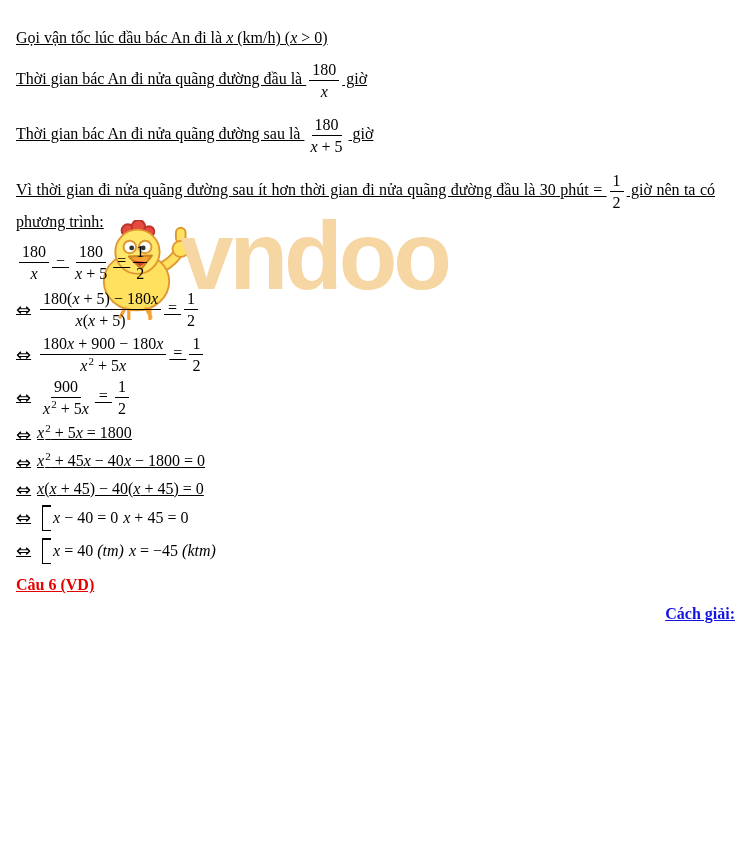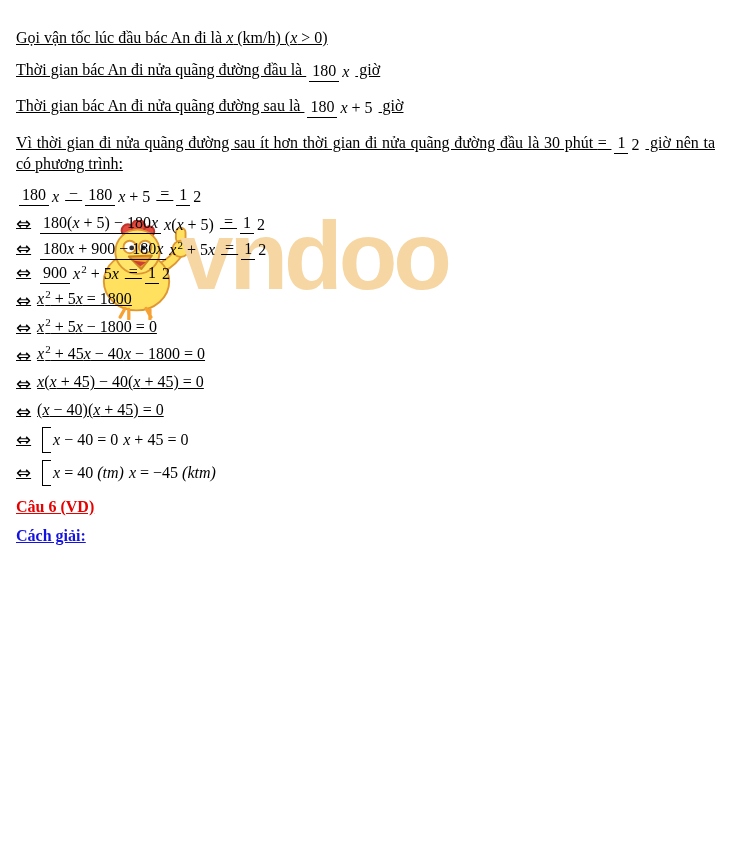--- a/index.html
+++ b/index.html
@@ -18,21 +18,21 @@
     color:var(--wm,#f6d6a2);
   }
   
   .doc{position:relative;z-index:1;padding-top:20px;}
   .ln{font-size:16px;line-height:20px;margin-left:16px;white-space:pre-wrap;text-decoration:underline;}
   .ln .txt{font-style:normal;}
   .ln .m{font-style:italic;}
   .ln .mr{font-style:normal;}
   .msup sup{font-size:11px;font-style:normal;line-height:0;vertical-align:6px;margin-left:1px;}
   .arr{font-family:"DejaVu Sans",sans-serif;font-size:18px;margin-right:6px;vertical-align:middle;}
-  .frac{display:inline-flex;flex-direction:row;align-items:center;vertical-align:middle;margin:0 3px;text-align:center;}
+  .frac{display:inline-flex;flex-direction:column;align-items:center;vertical-align:middle;margin:0 3px;text-align:center;}
   .frac .num{display:block;padding:0 3px 1px;border-bottom:1px solid #000;line-height:19px;}
   .frac .den{display:block;padding:1px 3px 0;line-height:19px;}
   .cases{display:inline-flex;flex-direction:row;gap:5px;position:relative;
          border-left:1.4px solid #000;padding:3px 0 3px 10px;margin-left:5px;vertical-align:middle;}
   .cases::before,.cases::after{content:"";position:absolute;left:0;width:8px;height:1.4px;background:#000;}
   .cases::before{top:0;}
   .cases::after{bottom:0;}
   .crow{line-height:20px;}
   .para{width:699px;white-space:normal;text-align:justify;}
   .heading-red{color:var(--red,#e60000);font-weight:bold;}
@@ -47,21 +47,21 @@
   .ln[data-name="equation-1"]{margin-top:10px;}
   .ln[data-name="equation-2"]{margin-top:6px;}
   .ln[data-name="equation-3"]{margin-top:4px;}
   .ln[data-name="equation-4"]{margin-top:2px;}
   .ln[data-name="equation-5"],.ln[data-name="equation-6"],.ln[data-name="equation-7"],
   .ln[data-name="equation-8"],.ln[data-name="equation-9"],.ln[data-name="equation-10"]{margin-top:3px;line-height:23px;}
   .ln[data-name="equation-11-cases"]{margin-top:4px;}
   .ln[data-name="equation-12-cases"]{margin-top:7px;}
   .ln[data-name="line-conclusion"]{margin-top:12px;}
   .ln[data-name="heading-question-3"]{margin-top:11px;}
-  .ln[data-name="heading-solution-method"]{margin-top:9px;}
+  .ln[data-name="heading-solution-method"]{margin-top:9px;text-align:right;}
 </style>
 </head>
 <body data-name="document-page">
 
 <div class="watermark" data-name="vndoc-watermark">
   <svg class="wm-chick" data-name="chicken-mascot-icon" width="106" height="100" viewBox="0 0 110 104" opacity="0.92">
     <g stroke="#dd9020" stroke-width="2" stroke-linejoin="round">
       <circle cx="33" cy="11" r="6.5" fill="#e23b2e" stroke="#b82418"></circle>
       <circle cx="44" cy="7" r="7" fill="#e23b2e" stroke="#b82418"></circle>
       <circle cx="55" cy="12" r="5.5" fill="#e23b2e" stroke="#b82418"></circle>
@@ -88,21 +88,19 @@
     <div class="ln tl" data-name="line-time-second-half"><span class="txt" data-name="text-run">Thời gian bác An đi nửa quãng đường sau là </span><span class="frac" data-name="fraction"><span class="num" data-name="fraction-numerator"><span class="mr" data-name="math-num">180</span></span><span class="den" data-name="fraction-denominator"><span class="m" data-name="math-var">x</span><span class="mr" data-name="math-num"> + 5</span></span></span><span class="txt" data-name="text-run"> giờ</span></div>
     <div class="ln para" data-name="paragraph-equation-setup"><span class="txt" data-name="text-run">Vì thời gian đi nửa quãng đường sau ít hơn thời gian đi nửa quãng đường đầu là 30 phút </span><span class="mr" data-name="math-num">= </span><span class="frac" data-name="fraction">
         <span class="num" data-name="fraction-numerator"><span class="mr" data-name="math-num">1</span></span>
         <span class="den" data-name="fraction-denominator"><span class="mr" data-name="math-num">2</span></span>
       </span><span class="txt" data-name="text-run"> giờ nên ta có phương trình:</span></div>
     <div class="ln eq" data-name="equation-1"><span class="frac" data-name="fraction"><span class="num" data-name="fraction-numerator"><span class="mr" data-name="math-num">180</span></span><span class="den" data-name="fraction-denominator"><span class="m" data-name="math-var">x</span></span></span><span class="mr" data-name="math-num"> − </span><span class="frac" data-name="fraction"><span class="num" data-name="fraction-numerator"><span class="mr" data-name="math-num">180</span></span><span class="den" data-name="fraction-denominator"><span class="m" data-name="math-var">x</span><span class="mr" data-name="math-num"> + 5</span></span></span><span class="mr" data-name="math-num"> = </span><span class="frac" data-name="fraction"><span class="num" data-name="fraction-numerator"><span class="mr" data-name="math-num">1</span></span><span class="den" data-name="fraction-denominator"><span class="mr" data-name="math-num">2</span></span></span></div>
     <div class="ln eq" data-name="equation-2"><span class="arr" data-name="double-arrow-icon">⇔</span><span class="frac" data-name="fraction"><span class="num" data-name="fraction-numerator"><span class="mr" data-name="math-num">180(</span><span class="m" data-name="math-var">x</span><span class="mr" data-name="math-num"> + 5) − 180</span><span class="m" data-name="math-var">x</span></span><span class="den" data-name="fraction-denominator"><span class="m" data-name="math-var">x</span><span class="mr" data-name="math-num">(</span><span class="m" data-name="math-var">x</span><span class="mr" data-name="math-num"> + 5)</span></span></span><span class="mr" data-name="math-num"> = </span><span class="frac" data-name="fraction"><span class="num" data-name="fraction-numerator"><span class="mr" data-name="math-num">1</span></span><span class="den" data-name="fraction-denominator"><span class="mr" data-name="math-num">2</span></span></span></div>
     <div class="ln eq" data-name="equation-3"><span class="arr" data-name="double-arrow-icon">⇔</span><span class="frac" data-name="fraction"><span class="num" data-name="fraction-numerator"><span class="mr" data-name="math-num">180</span><span class="m" data-name="math-var">x</span><span class="mr" data-name="math-num"> + 900 − 180</span><span class="m" data-name="math-var">x</span></span><span class="den" data-name="fraction-denominator"><span class="msup" data-name="math-power"><span class="m" data-name="math-var">x</span><sup data-name="exponent">2</sup></span><span class="mr" data-name="math-num"> + 5</span><span class="m" data-name="math-var">x</span></span></span><span class="mr" data-name="math-num"> = </span><span class="frac" data-name="fraction"><span class="num" data-name="fraction-numerator"><span class="mr" data-name="math-num">1</span></span><span class="den" data-name="fraction-denominator"><span class="mr" data-name="math-num">2</span></span></span></div>
     <div class="ln eq" data-name="equation-4"><span class="arr" data-name="double-arrow-icon">⇔</span><span class="frac" data-name="fraction"><span class="num" data-name="fraction-numerator"><span class="mr" data-name="math-num">900</span></span><span class="den" data-name="fraction-denominator"><span class="msup" data-name="math-power"><span class="m" data-name="math-var">x</span><sup data-name="exponent">2</sup></span><span class="mr" data-name="math-num"> + 5</span><span class="m" data-name="math-var">x</span></span></span><span class="mr" data-name="math-num"> = </span><span class="frac" data-name="fraction"><span class="num" data-name="fraction-numerator"><span class="mr" data-name="math-num">1</span></span><span class="den" data-name="fraction-denominator"><span class="mr" data-name="math-num">2</span></span></span></div>
     <div class="ln eq" data-name="equation-6"><span class="arr" data-name="double-arrow-icon">⇔</span><span class="msup" data-name="math-power"><span class="m" data-name="math-var">x</span><sup data-name="exponent">2</sup></span><span class="mr" data-name="math-num"> + 5</span><span class="m" data-name="math-var">x</span><span class="mr" data-name="math-num"> = 1800</span></div>
-    <div class="ln eq" data-name="equation-7"><span class="arr" data-name="double-arrow-icon">⇔</span><span class="msup" data-name="math-power"><span class="m" data-name="math-var">x</span><sup data-name="exponent">2</sup></span><span class="mr" data-name="math-num"> + 5</span><span class="m" data-name="math-var">x</span><span class="mr" data-name="math-num"> − 1800 = 0</span></div>
     <div class="ln eq" data-name="equation-8"><span class="arr" data-name="double-arrow-icon">⇔</span><span class="msup" data-name="math-power"><span class="m" data-name="math-var">x</span><sup data-name="exponent">2</sup></span><span class="mr" data-name="math-num"> + 45</span><span class="m" data-name="math-var">x</span><span class="mr" data-name="math-num"> − 40</span><span class="m" data-name="math-var">x</span><span class="mr" data-name="math-num"> − 1800 = 0</span></div>
     <div class="ln eq" data-name="equation-9"><span class="arr" data-name="double-arrow-icon">⇔</span><span class="m" data-name="math-var">x</span><span class="mr" data-name="math-num">(</span><span class="m" data-name="math-var">x</span><span class="mr" data-name="math-num"> + 45) − 40(</span><span class="m" data-name="math-var">x</span><span class="mr" data-name="math-num"> + 45) = 0</span></div>
-    <div class="ln eq" data-name="equation-10"><span class="arr" data-name="double-arrow-icon">⇔</span><span class="mr" data-name="math-num">(</span><span class="m" data-name="math-var">x</span><span class="mr" data-name="math-num"> − 40)(</span><span class="m" data-name="math-var">x</span><span class="mr" data-name="math-num"> + 45) = 0</span></div>
     <div class="ln eq" data-name="equation-11-cases"><span class="arr" data-name="double-arrow-icon">⇔</span><span class="cases" data-name="cases-bracket"><span class="crow" data-name="case-row"><span class="m" data-name="math-var">x</span><span class="mr" data-name="math-num"> − 40 = 0</span></span><span class="crow" data-name="case-row"><span class="m" data-name="math-var">x</span><span class="mr" data-name="math-num"> + 45 = 0</span></span></span></div>
     <div class="ln eq" data-name="equation-12-cases"><span class="arr" data-name="double-arrow-icon">⇔</span><span class="cases" data-name="cases-bracket"><span class="crow" data-name="case-row"><span class="m" data-name="math-var">x</span><span class="mr" data-name="math-num"> = 40 </span><span class="m" data-name="math-var">(tm)</span></span><span class="crow" data-name="case-row"><span class="m" data-name="math-var">x</span><span class="mr" data-name="math-num"> = −45 </span><span class="m" data-name="math-var">(ktm)</span></span></span></div>
     <div class="ln heading-red" data-name="heading-question-3"><span class="txt" data-name="text-run">Câu 6 (VD)</span></div>
     <div class="ln heading-blue" data-name="heading-solution-method"><span class="txt" data-name="text-run">Cách giải:</span></div>
   </div>
 
 </body></html>

